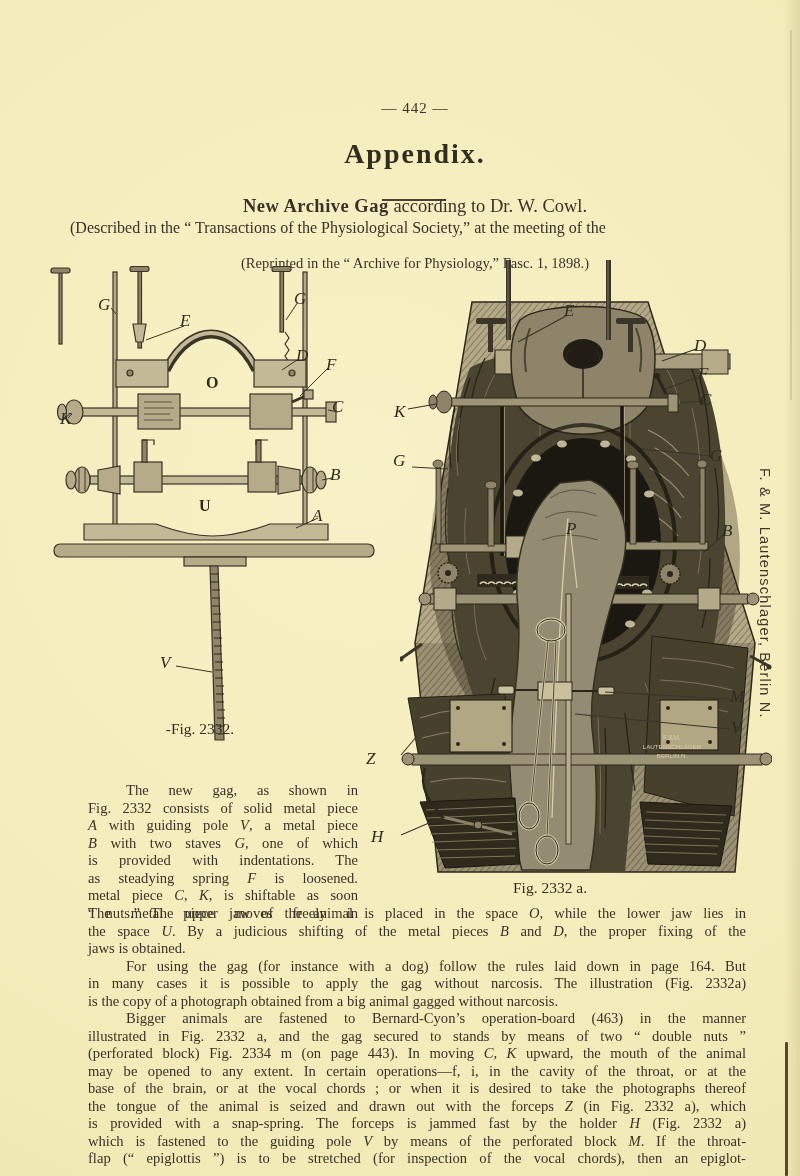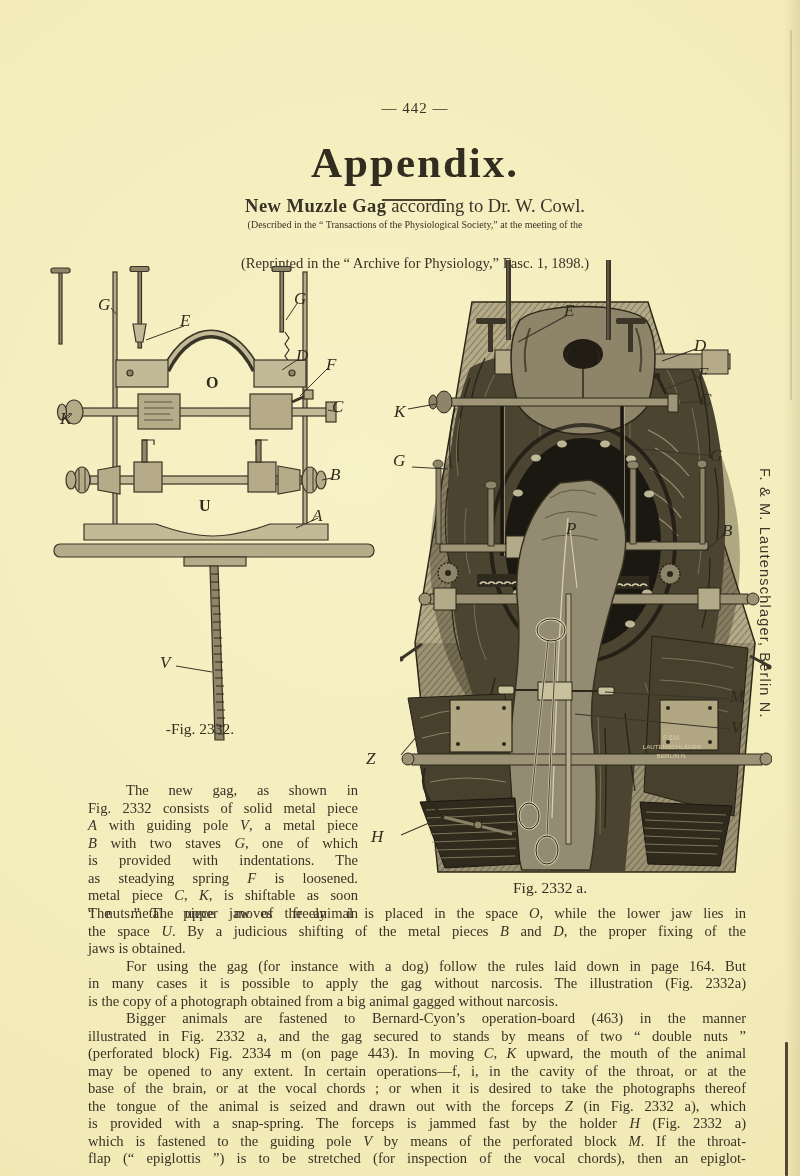--- a/index.html
+++ b/index.html
@@ -4,25 +4,25 @@
 <style>
   html,body{margin:0;padding:0;}
   #page{
     position:relative;width:800px;height:1176px;overflow:hidden;
     background:
       radial-gradient(ellipse 130% 90% at 45% 40%, #f7f1c6 0%, #f3ecba 55%, #eee5ae 100%);
     font-family:"Liberation Serif","DejaVu Serif",serif;
     color:#393226;
   }
   #pageno{position:absolute;left:70px;width:690px;top:100px;text-align:center;font-size:15px;letter-spacing:1px;}
-  #title{position:absolute;left:70px;width:690px;top:138px;text-align:center;font-size:43px;font-weight:bold;letter-spacing:2px;color:#332d20;}
+  #title{position:absolute;left:70px;width:690px;top:138px;text-align:center;font-size:28px;font-weight:bold;letter-spacing:2px;color:#332d20;}
   #title-rule{position:absolute;left:382px;top:199px;width:64px;height:2px;background:#4a4233;}
   #subtitle{position:absolute;left:70px;width:690px;top:196px;text-align:center;font-size:18.5px;}
   #subtitle b{letter-spacing:.5px;}
-  #desc1{position:absolute;left:70px;width:690px;top:219px;text-align:center;font-size:10px;}
+  #desc1{position:absolute;left:70px;width:690px;top:219px;font-size:16px;}
   #desc2{position:absolute;left:70px;width:690px;top:237px;text-align:center;font-size:14.6px;}
   #reprint{position:absolute;left:70px;width:690px;top:255px;text-align:center;font-size:14.6px;}
 
   .cap{position:absolute;font-size:15.5px;text-align:center;color:#332d20;}
   #cap1{left:128px;top:720px;width:144px;}
   #cap2{left:478px;top:879px;width:144px;}
 
   
   .lbl{position:absolute;font-style:italic;font-size:17px;color:#2f2a1e;line-height:1;}
   .lbl.up{font-style:normal;font-weight:bold;font-size:16px;}
@@ -51,21 +51,21 @@
   text{font-family:"Liberation Sans","DejaVu Sans",sans-serif;}
 </style>
 </head>
 <body>
 
 <div id="page">
 
   <div id="pageno">— 442 —</div>
   <div id="title">Appendix.</div>
   <div id="title-rule"></div>
-  <div id="subtitle"><b>New Muzzle Gag</b><span> according to Dr. W. Cowl.</span></div>
+  <div id="subtitle"><b>New Archive Gag</b><span> according to Dr. W. Cowl.</span></div>
   <div id="desc1">(Described in the “ Transactions of the Physiological Society,” at the meeting of the</div>
   <div id="reprint">(Reprinted in the “ Archive for Physiology,” Fasc. 1, 1898.)</div>
 
   <svg viewBox="0 0 352 478" style="left:38px;top:266px;width:352px;height:478px">
     <g stroke="#3a3426" fill="none" stroke-width="1.2">
 
       <rect x="75" y="6" width="4" height="266" fill="#b5ab89"></rect>
       <rect x="265" y="6" width="4" height="266" fill="#b5ab89"></rect>
 
       <rect x="21" y="6" width="3" height="72" fill="#8f8568"></rect>

